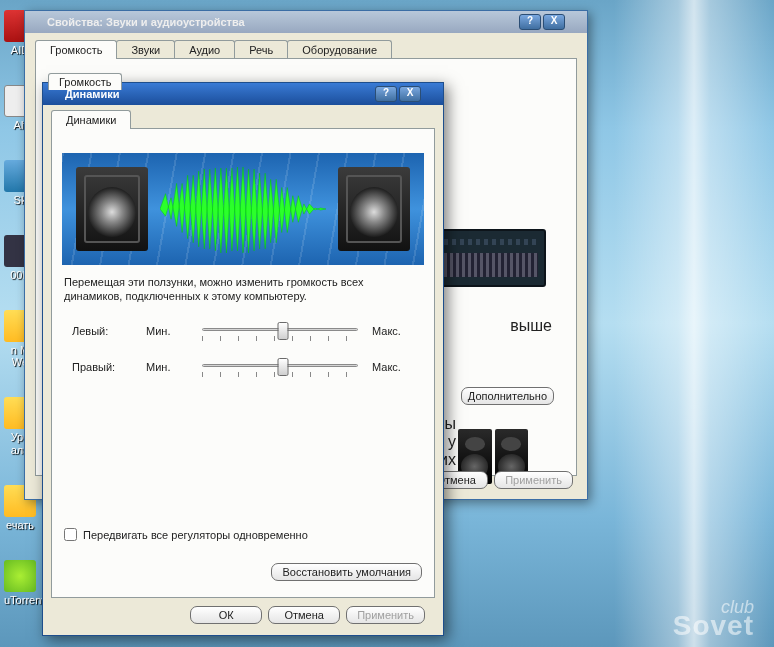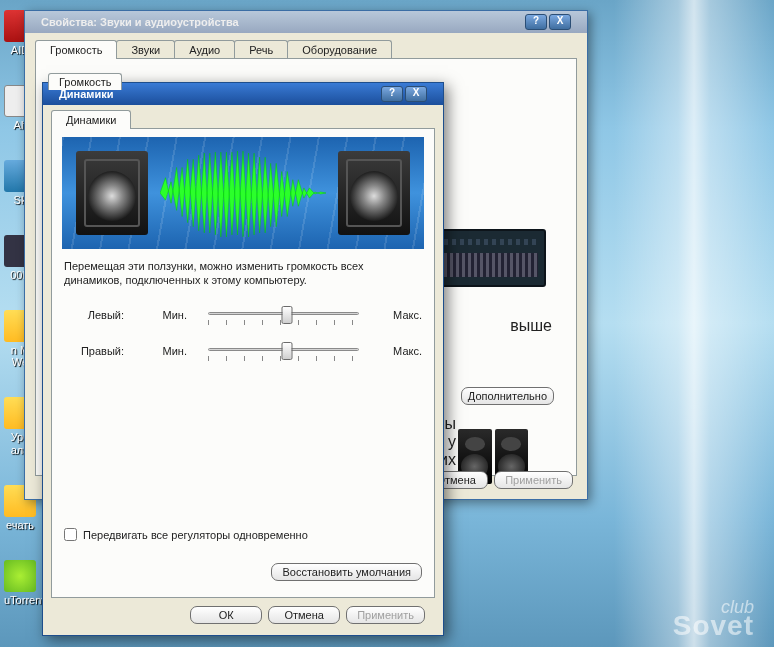--- a/index.html
+++ b/index.html
@@ -29,21 +29,21 @@
   .d-green { background:radial-gradient(circle,#ae3,#6b2); border-radius:50%; }
 
   
   .props {
     position:absolute; left:24px; top:10px; width:564px; height:490px;
     background:#ece9d8; border:1px solid #3b6ea5;
     box-shadow:3px 3px 10px rgba(0,0,0,.4);
   }
   .titlebar {
     height:22px; background:linear-gradient(#a0b8d8,#7190b8); color:#fff;
-    display:flex; align-items:center; padding:0 16px; font-weight:bold; font-size:11px;
+    display:flex; align-items:center; padding:0 22px; font-weight:bold; font-size:11px;
   }
   .titlebar.inactive { background:linear-gradient(#b8c8da,#98a8c0); color:#eee;}
   .titlebar .spacer{flex:1}
   .tbtn { width:22px; height:16px; margin-left:2px;
     background:linear-gradient(#7aa8e0,#3f6ea0); border:1px solid #2b4e75; border-radius:3px;
     color:#fff; text-align:center; line-height:12px; font-size:10px;}
   .props-body { padding:6px 10px 10px; }
 
   .tabs { display:flex; gap:0; position:relative; top:1px; }
   .tab { padding:3px 14px; background:#ece9d8; border:1px solid #919b9c; border-bottom:none;
@@ -71,35 +71,35 @@
 
   
   .spk {
     position:absolute; left:42px; top:82px; width:402px; height:554px;
     background:#ece9d8; border:1px solid #1e4e8c;
     box-shadow:4px 4px 14px rgba(0,0,0,.5);
   }
   .spk .titlebar { background:linear-gradient(#3a7bd5,#1b4e9b); }
   .spk-body { padding:4px 8px 8px; }
   .spk-tabs { display:flex; position:relative; top:1px;}
-  .spk-panel { border:1px solid #919b9c; background:#fcfcfa; height:470px; padding:8px 10px 10px; position:relative;}
+  .spk-panel { border:1px solid #919b9c; background:#fcfcfa; height:470px; padding:24px 10px 10px; position:relative;}
 
   .vis { width:100%; height:112px; background:linear-gradient(180deg,#1d64b0 0%,#3f92dd 50%,#1d64b0 100%); border:1px solid #4b6; border:none; position:relative; overflow:hidden;}
   .vis .rays { position:absolute; inset:0; background:
       repeating-linear-gradient(100deg, rgba(255,255,255,0.12) 0 2px, transparent 2px 28px);}
   .vis .spk-big { position:absolute; top:14px; width:72px; height:84px; background:linear-gradient(#3b3b3b,#111); border-radius:3px;}
   .vis .spk-big.left{ left:14px;} .vis .spk-big.right{ right:14px;}
   .vis .spk-big::before{content:"";position:absolute;left:8px;right:8px;top:8px;bottom:8px;border:2px solid #555;border-radius:3px;}
   .vis .spk-big .cone{position:absolute;left:12px;right:12px;top:20px;bottom:14px;border-radius:50%;background:radial-gradient(circle,#ddd 0%,#888 30%,#222 70%,#000 100%);}
   .vis .wave { position:absolute; left:98px; right:98px; top:10px; bottom:10px; }
   .vis .wave svg{width:100%;height:100%;}
 
   .desc { color:#222; margin:10px 2px 14px; line-height:1.3;}
 
-  .slider-row { display:flex; align-items:center; gap:21px; margin:10px 2px; color:#222;text-align:right;}
+  .slider-row { display:flex; align-items:center; gap:14px; margin:10px 10px; color:#222;}
   .slider-row .lab { width:60px;}
   .slider-row .min,.slider-row .max{ width:42px; font-size:11px;}
   .track { flex:1; position:relative; height:26px;}
   .track .bar { position:absolute; left:0; right:0; top:10px; height:3px; background:linear-gradient(#bbb,#eee); border:1px solid #8a8a8a; border-radius:2px;}
   .track .ticks { position:absolute; left:0; right:0; top:18px; height:5px;
     background:repeating-linear-gradient(90deg,#888 0 1px, transparent 1px 18px);}
   .track .thumb { position:absolute; top:4px; width:11px; height:18px; background:linear-gradient(#fff,#cfcfcf); border:1px solid #6a6a6a; border-radius:2px; transform:translateX(-50%);}
 
   .chk { display:flex; align-items:flex-end; gap:6px; position:absolute; left:12px; bottom:56px; color:#222;}
   .chk input{ width:13px; height:13px;}

